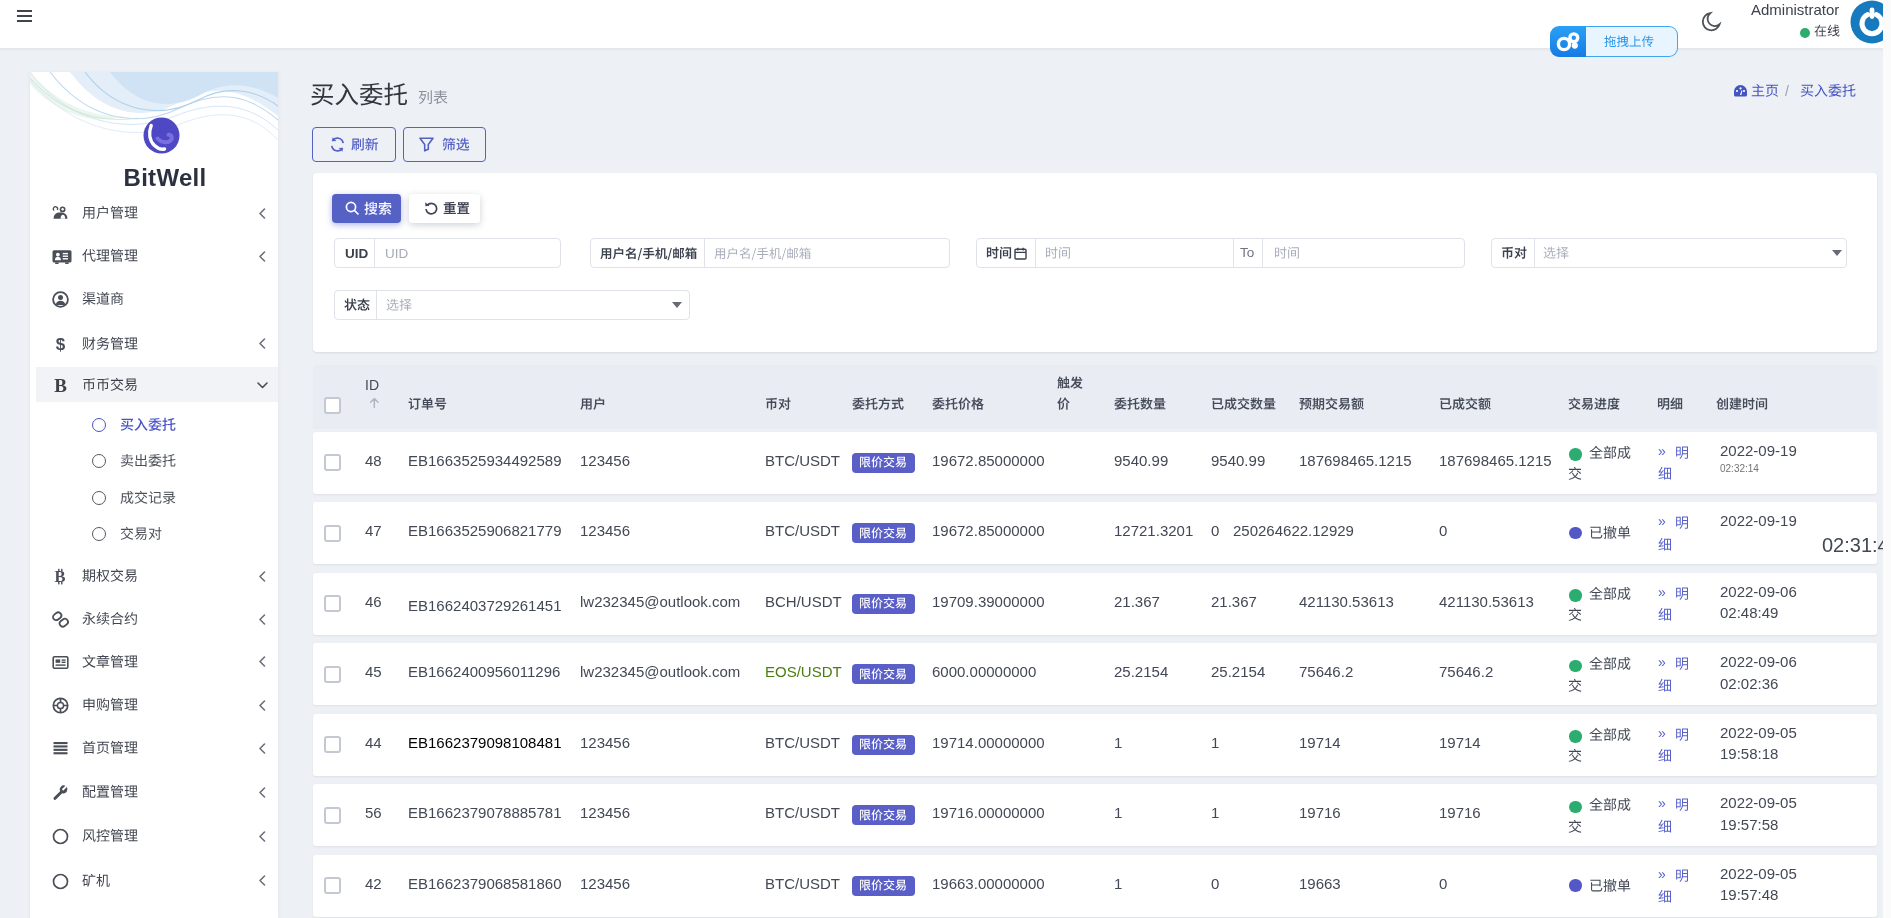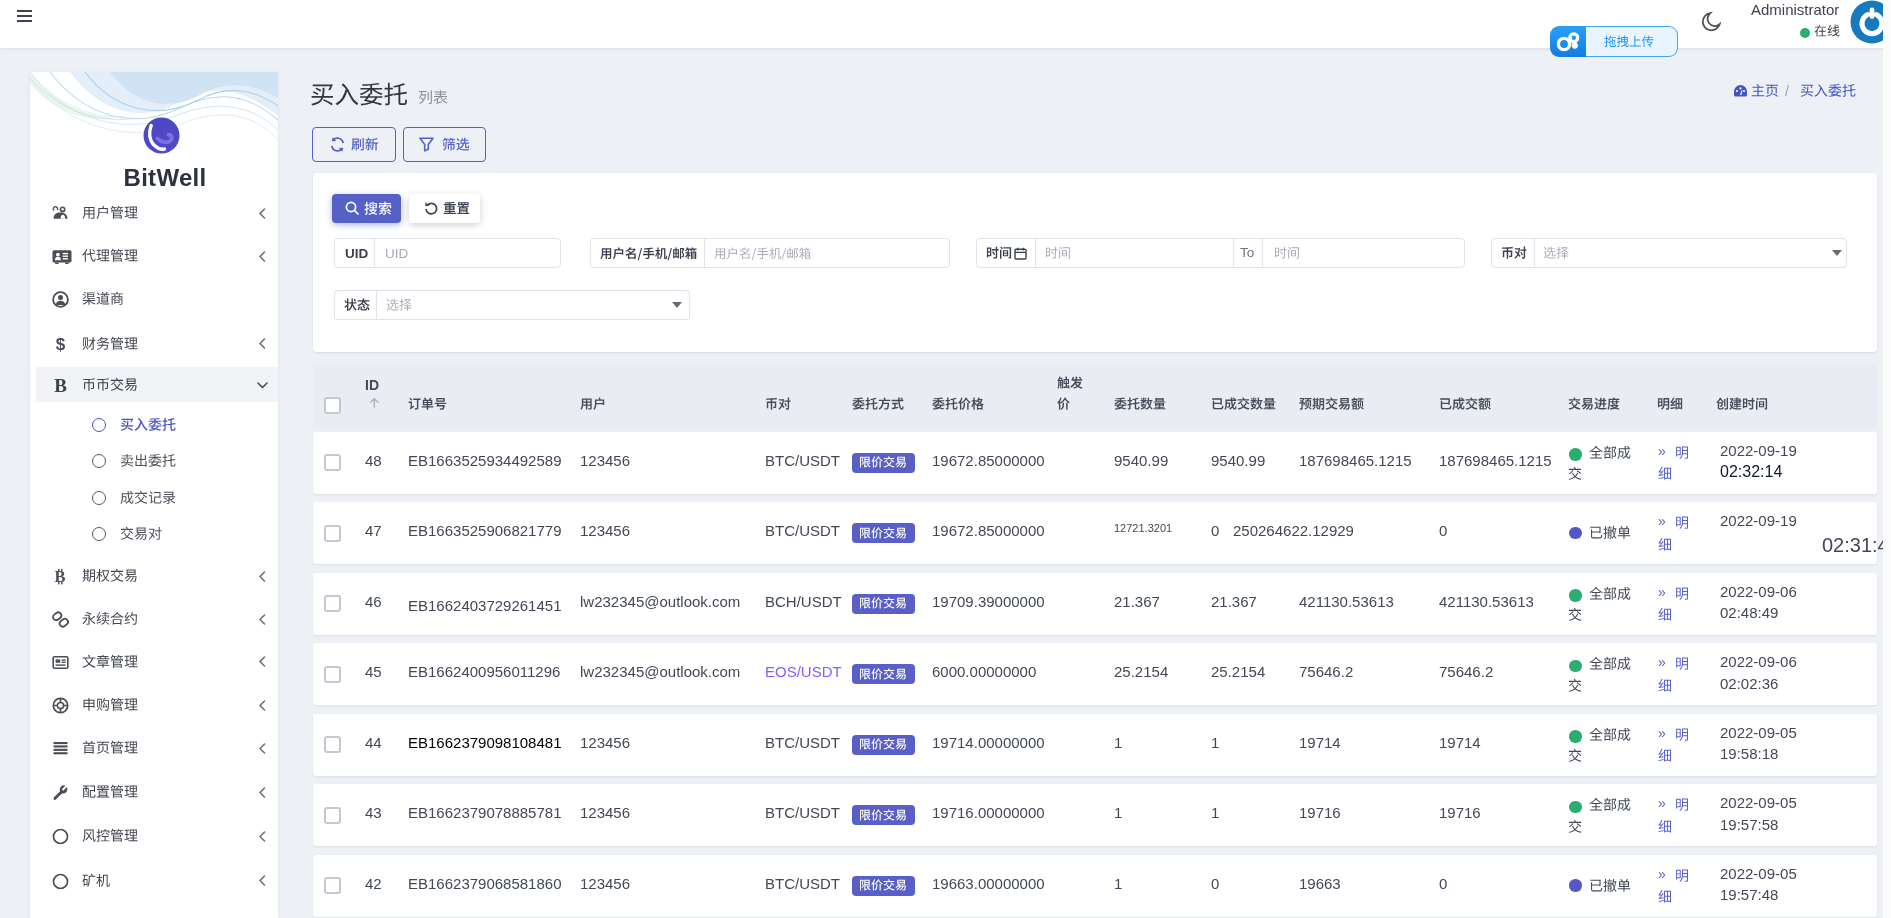--- a/index.html
+++ b/index.html
@@ -476,21 +476,21 @@
   </svg>
 <svg style="position:absolute;left:386.0px;top:295.4px" width="28" height="19">
     <g fill="#a6abb8" transform="translate(0,14.56) scale(0.01300,-0.01300)">
       <use href="#g81" x="0"></use>
       <use href="#g82" x="1000"></use>
     </g>
   </svg>
 <div class="abs" style="left:672px;top:302px;width:0;height:0;border-left:5.5px solid transparent;border-right:5.5px solid transparent;border-top:6px solid #666b76"></div>
 <div class="abs" style="left:313px;top:365px;width:1564px;height:64px;background:#e9edf3;border-radius:4px 4px 0 0"></div>
 <div class="cb" style="left:324px;top:397px"></div>
-<div class="txt" style="left:365px;top:377px;font-size:14px;font-weight:bold;color:#454a58">ID</div>
+<div class="txt" style="left:365px;top:377px;font-size:14px;font-weight:normal;color:#454a58">ID</div>
 <svg class="abs" style="left:368.5px;top:396.5px" width="11" height="12" viewBox="0 0 11 12">
 <path d="M5.3 1.5 L5.3 10.5 M1.6 5.2 L5.3 1.5 L9 5.2" fill="none" stroke="#b0b6c1" stroke-width="1.5" stroke-linecap="round" stroke-linejoin="round"></path>
   </svg>
 <svg style="position:absolute;left:408.0px;top:393.9px" width="41" height="19">
     <g fill="#454a58" transform="translate(0,14.56) scale(0.01300,-0.01300)">
       <use href="#g85" x="0"></use>
       <use href="#g86" x="1000"></use>
       <use href="#g87" x="2000"></use>
     </g>
   </svg>
@@ -627,38 +627,38 @@
     <g fill="#5560cb" transform="translate(0,15.68) scale(0.01400,-0.01400)">
       <use href="#g117" x="0"></use>
     </g>
   </svg>
 <svg style="position:absolute;left:1658.0px;top:463.3px" width="16" height="21">
     <g fill="#5560cb" transform="translate(0,15.68) scale(0.01400,-0.01400)">
       <use href="#g118" x="0"></use>
     </g>
   </svg>
 <div class="txt" style="left:1720px;top:441.7px;font-size:15px;color:#424855">2022-09-19</div>
-<div class="txt" style="left:1720px;top:463.2px;font-size:16px;color:#0f172a">02:32:14</div>
+<div class="txt" style="left:1720px;top:463.2px;font-size:10px;color:#737373">02:32:14</div>
 <div class="abs" style="left:313px;top:502.0px;width:1564px;height:62px;background:#fff;border-radius:3px;box-shadow:0 1px 2px rgba(56,65,74,.09)"></div>
 <div class="cb" style="left:324px;top:524.5px"></div>
 <div class="txt" style="left:365px;top:522.2px;font-size:15px;color:#424855">47</div>
 <div class="txt" style="left:408px;top:522.2px;font-size:15px;color:#424855">EB1663525906821779</div>
 <div class="txt" style="left:580px;top:522.2px;font-size:15px;color:#424855">123456</div>
 <div class="txt" style="left:765px;top:522.2px;font-size:15px;color:#424855">BTC/USDT</div>
 <div class="abs" style="left:852px;top:523.0px;width:63px;height:20px;background:#5a5fc8;border-radius:4px"></div>
 <svg style="position:absolute;left:859.0px;top:523.9px" width="50" height="18">
     <g fill="#fff" transform="translate(0,13.44) scale(0.01200,-0.01200)">
       <use href="#g111" x="0"></use>
       <use href="#g112" x="1000"></use>
       <use href="#g113" x="2000"></use>
       <use href="#g114" x="3000"></use>
     </g>
   </svg>
 <div class="txt" style="left:932px;top:522.2px;font-size:15px;color:#424855">19672.85000000</div>
-<div class="txt" style="left:1114px;top:522.2px;font-size:11px;color:#424855">12721.3201</div>
+<div class="txt" style="left:1114px;top:522.2px;font-size:15px;color:#424855">12721.3201</div>
 <div class="txt" style="left:1211px;top:522.2px;font-size:15px;color:#424855">0</div>
 <div class="txt" style="left:1233px;top:522.2px;font-size:15px;color:#424855">250264622.12929</div>
 <div class="txt" style="left:1439px;top:522.2px;font-size:15px;color:#424855">0</div>
 <div class="abs" style="left:1569px;top:526.8px;width:12.5px;height:12.5px;border-radius:50%;background:#5458c6"></div>
 <svg style="position:absolute;left:1589.0px;top:522.3px" width="44" height="21">
     <g fill="#424855" transform="translate(0,15.68) scale(0.01400,-0.01400)">
       <use href="#g119" x="0"></use>
       <use href="#g120" x="1000"></use>
       <use href="#g121" x="2000"></use>
     </g>
@@ -720,21 +720,21 @@
       <use href="#g118" x="0"></use>
     </g>
   </svg>
 <div class="txt" style="left:1720px;top:582.7px;font-size:15px;color:#424855">2022-09-06</div>
 <div class="txt" style="left:1720px;top:604.2px;font-size:15px;color:#424855">02:48:49</div>
 <div class="abs" style="left:313px;top:643.0px;width:1564px;height:62px;background:#fff;border-radius:3px;box-shadow:0 1px 2px rgba(56,65,74,.09)"></div>
 <div class="cb" style="left:324px;top:665.5px"></div>
 <div class="txt" style="left:365px;top:663.2px;font-size:15px;color:#424855">45</div>
 <div class="txt" style="left:408px;top:663.2px;font-size:15px;color:#424855">EB1662400956011296</div>
 <div class="txt" style="left:580px;top:663.2px;font-size:15px;color:#424855">lw232345@outlook.com</div>
-<div class="txt" style="left:765px;top:663.2px;font-size:15px;color:#8b5cf6">EOS/USDT</div>
+<div class="txt" style="left:765px;top:663.2px;font-size:15px;color:#4d7c0f">EOS/USDT</div>
 <div class="abs" style="left:852px;top:664.0px;width:63px;height:20px;background:#5a5fc8;border-radius:4px"></div>
 <svg style="position:absolute;left:859.0px;top:664.9px" width="50" height="18">
     <g fill="#fff" transform="translate(0,13.44) scale(0.01200,-0.01200)">
       <use href="#g111" x="0"></use>
       <use href="#g112" x="1000"></use>
       <use href="#g113" x="2000"></use>
       <use href="#g114" x="3000"></use>
     </g>
   </svg>
 <div class="txt" style="left:932px;top:663.2px;font-size:15px;color:#424855">6000.00000000</div>
@@ -809,21 +809,21 @@
   </svg>
 <svg style="position:absolute;left:1658.0px;top:745.3px" width="16" height="21">
     <g fill="#5560cb" transform="translate(0,15.68) scale(0.01400,-0.01400)">
       <use href="#g118" x="0"></use>
     </g>
   </svg>
 <div class="txt" style="left:1720px;top:723.7px;font-size:15px;color:#424855">2022-09-05</div>
 <div class="txt" style="left:1720px;top:745.2px;font-size:15px;color:#424855">19:58:18</div>
 <div class="abs" style="left:313px;top:784.0px;width:1564px;height:62px;background:#fff;border-radius:3px;box-shadow:0 1px 2px rgba(56,65,74,.09)"></div>
 <div class="cb" style="left:324px;top:806.5px"></div>
-<div class="txt" style="left:365px;top:804.2px;font-size:15px;color:#424855">43</div>
+<div class="txt" style="left:365px;top:804.2px;font-size:15px;color:#424855">56</div>
 <div class="txt" style="left:408px;top:804.2px;font-size:15px;color:#424855">EB1662379078885781</div>
 <div class="txt" style="left:580px;top:804.2px;font-size:15px;color:#424855">123456</div>
 <div class="txt" style="left:765px;top:804.2px;font-size:15px;color:#424855">BTC/USDT</div>
 <div class="abs" style="left:852px;top:805.0px;width:63px;height:20px;background:#5a5fc8;border-radius:4px"></div>
 <svg style="position:absolute;left:859.0px;top:805.9px" width="50" height="18">
     <g fill="#fff" transform="translate(0,13.44) scale(0.01200,-0.01200)">
       <use href="#g111" x="0"></use>
       <use href="#g112" x="1000"></use>
       <use href="#g113" x="2000"></use>
       <use href="#g114" x="3000"></use>

